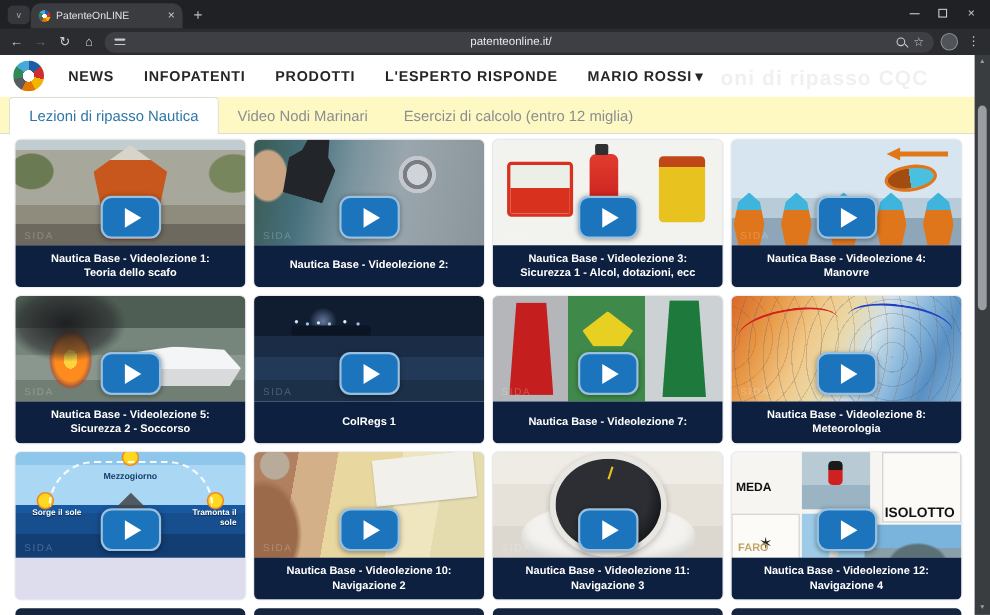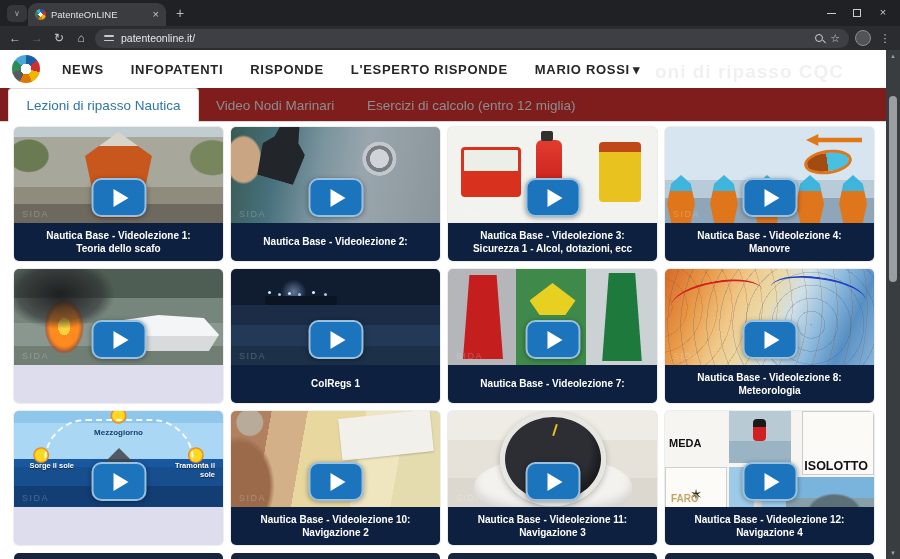--- a/index.html
+++ b/index.html
@@ -23,37 +23,37 @@
   .w-min i { display:inline-block; width:9px; border-top:1.3px solid #c9cbce; vertical-align:middle; }
   .w-max i { display:inline-block; width:8px; height:8px; border:1.2px solid #c9cbce; vertical-align:middle; }
 
   .toolbar { position:relative; height:24px; background:#2b2c30; display:flex; align-items:center; padding:0 7px; gap:6px; }
   .tbi { color:#c9cbce; font-size:12px; width:16px; text-align:center; line-height:1; }
   .tbi.dis { color:#64666a; }
   .omnibox { flex:1; height:19px; background:#3d3f44; border-radius:10px; display:flex; align-items:center; padding:0 9px; gap:7px; }
   .tune { width:10px; height:10px; position:relative; flex:0 0 auto; }
   .tune::before, .tune::after { content:''; position:absolute; left:0; right:0; height:1.5px; background:#c9cbce; border-radius:1px; }
   .tune::before { top:2px; } .tune::after { bottom:2px; }
-  .omni-url { flex:1; color:#e6e8ea; font-size:10.5px; }
+  .omni-url { flex:1; color:#e6e8ea; font-size:10.5px;text-align:center; }
   .mag { width:8px; height:8px; border:1.4px solid #c9cbce; border-radius:50%; position:relative; flex:0 0 auto; }
   .mag::after { content:''; position:absolute; width:4px; height:1.4px; background:#c9cbce; transform:rotate(45deg); right:-3.6px; bottom:-1.4px; }
   .star { color:#c9cbce; font-size:11px; }
   .avatar { width:16px; height:16px; border-radius:50%; border:1.5px solid #8a8d92; background:#505358; }
   .kebab { color:#c9cbce; font-size:11px; }
 
   
   .siteheader { position:absolute; left:0; top:50px; width:886px; height:38px; background:#fff; display:flex; align-items:center; padding-left:12px; }
   .logo { width:28px; height:28px; }
   .nav { display:flex; align-items:center; gap:27px; margin-left:22px; }
   .nav span { font-size:13px; font-weight:bold; letter-spacing:0.7px; color:#262626; white-space:nowrap; }
   .user-caret { font-size:9px; color:#262626; margin-left:3px; }
   .ghost { position:absolute; right:42px; top:11px; font-size:19px; font-weight:bold; letter-spacing:1px; color:rgba(130,130,130,0.12); white-space:nowrap; }
 
   
-  .tabrow { position:absolute; left:0; top:88px; width:886px; height:34px; background:#7f1d1d; border-bottom:1px solid #d9d9d9; }
+  .tabrow { position:absolute; left:0; top:88px; width:886px; height:34px; background:#fef9c3; border-bottom:1px solid #d9d9d9; }
   .ptab-active { position:absolute; left:8px; top:0; height:34px; width:191px; background:#fff; border:1px solid #ddd; border-bottom:none; border-radius:4px 4px 0 0; color:#2e76a8; font-size:13.5px; display:flex; align-items:center; justify-content:center; }
   .ptab { position:absolute; top:0; height:34px; display:flex; align-items:center; color:#8b8e90; font-size:13.5px; white-space:nowrap; }
   .ptab.p2 { left:216px; } .ptab.p3 { left:367px; }
 
   
   .grid { position:absolute; left:0; top:122px; width:886px; height:437px; background:#fff; }
   .card { position:absolute; width:209px; height:134px; border-radius:5px; overflow:hidden; background:#dde; box-shadow:0 0 0 1px rgba(0,0,0,0.07); }
   .thumb { position:absolute; left:0; top:0; right:0; bottom:38px; overflow:hidden; }
   .caption { position:absolute; left:0; right:0; bottom:0; height:38px; background:#0e2040; color:#fff; z-index:3; display:flex; flex-direction:column; justify-content:center; text-align:center; font-size:10px; font-weight:bold; line-height:1.35; }
   .play { position:absolute; left:50%; top:51px; transform:translateX(-50%); width:55px; height:39px; background:#1b74bc; border:2px solid rgba(255,255,255,0.55); border-radius:10px; display:flex; align-items:center; justify-content:center; z-index:4; box-shadow:0 1px 5px rgba(0,0,0,0.35); }
@@ -207,21 +207,21 @@
       <span class="avatar"></span>
       <span class="tbi kebab">⋮</span>
     </div>
   </div>
 
   <div class="siteheader">
     <span class="logo"></span>
     <div class="nav">
       <span>NEWS</span>
       <span>INFOPATENTI</span>
-      <span>RISPONDE</span>
+      <span>PRODOTTI</span>
       <span>L'ESPERTO RISPONDE</span>
       <span><span>MARIO ROSSI</span><span class="user-caret">▾</span></span>
     </div>
     <span class="ghost">oni di ripasso CQC</span>
   </div>
 
   <div class="tabrow">
     <div class="ptab-active">Lezioni di ripasso Nautica</div>
     <div class="ptab p2">Video Nodi Marinari</div>
     <div class="ptab p3">Esercizi di calcolo (entro 12 miglia)</div>
@@ -295,20 +295,24 @@
     </div>
 
     <div class="card" style="left:14px; top:147px;">
       <div class="thumb t5">
         <div class="art t5-boat"></div>
         <span class="wm">SIDA</span>
       </div>
       <div class="play">
           <span class="tri"></span>
         </div>
+      <div class="caption">
+        <span>Nautica Base - Videolezione 5:</span>
+        <span>Sicurezza 2 - Soccorso</span>
+      </div>
     </div>
 
     <div class="card" style="left:231px; top:147px;">
       <div class="thumb t6">
         <div class="art t6-ship"></div>
         <div class="art t6-lights"></div>
         <span class="wm">SIDA</span>
       </div>
       <div class="play">
           <span class="tri"></span>

